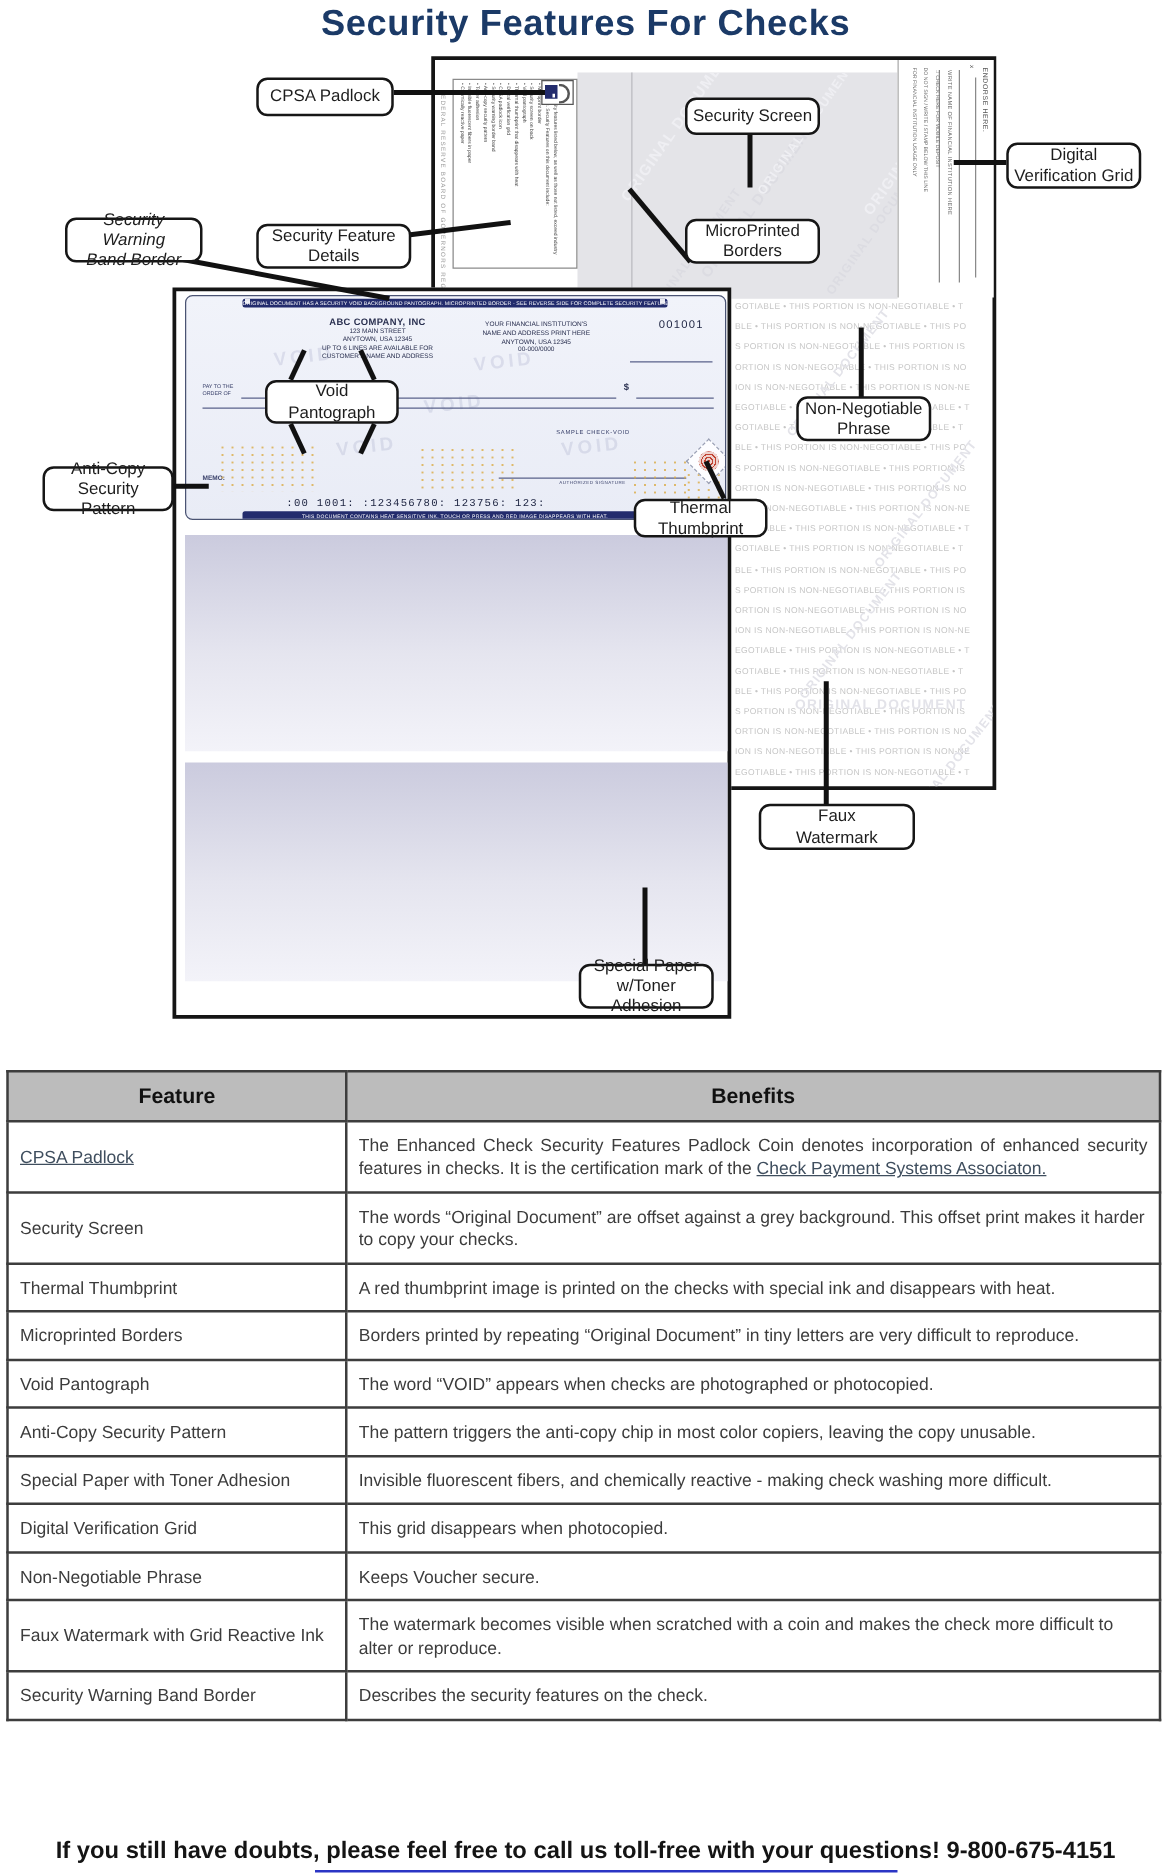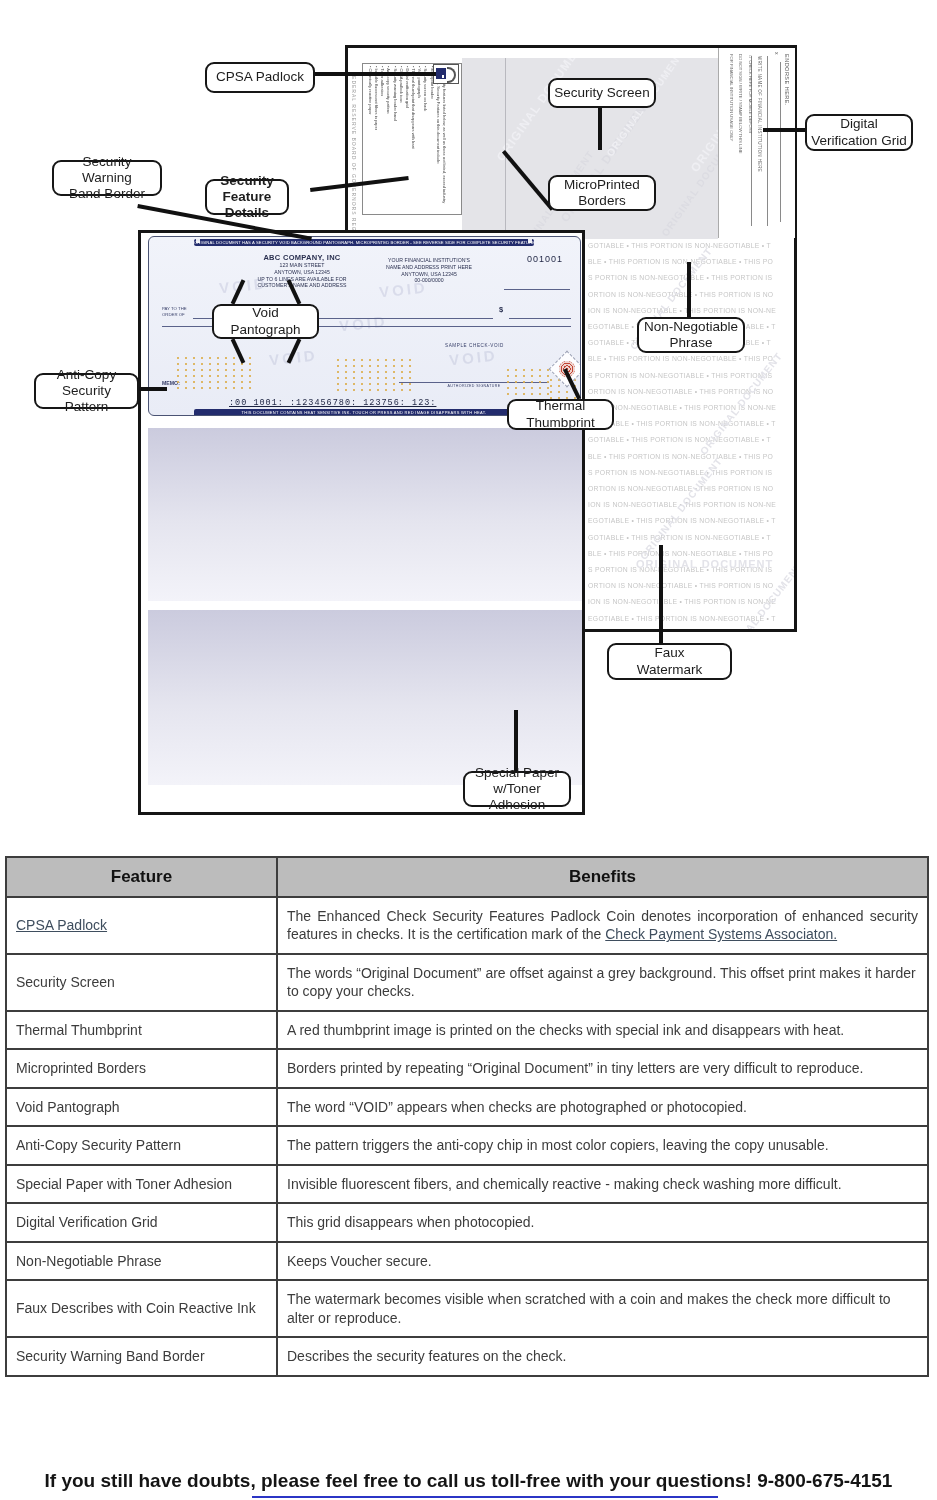--- a/index.html
+++ b/index.html
@@ -68,21 +68,21 @@
   .check-no{position:absolute;left:378px;top:17px;font-size:9px;color:#1e2442;letter-spacing:1px;}
   .hline{position:absolute;border-bottom:1px solid #5a628a;height:0;}
   .payto{position:absolute;left:13px;top:69px;font-size:4.3px;color:#39406a;
     white-space:pre-line;line-height:1.5;}
   .dollar{position:absolute;left:350px;top:68px;font-size:7.5px;color:#2a3050;font-weight:bold;}
   .sample-void{position:absolute;left:296px;top:106px;font-size:4.6px;letter-spacing:.6px;color:#39406a;}
   .sig-caption{position:absolute;left:250px;top:146.5px;width:150px;text-align:center;
     font-size:3.6px;color:#39406a;letter-spacing:.4px;}
   .memo{position:absolute;left:13px;top:143px;font-size:5.2px;color:#39406a;font-weight:bold;}
   .micr{position:absolute;left:80px;top:161px;font-family:"Liberation Mono",monospace;
-    font-size:8.5px;letter-spacing:1px;color:#1c2340;text-decoration:underline;}
+    font-size:8.5px;letter-spacing:1px;color:#1c2340;}
   .specks{position:absolute;background-image:radial-gradient(circle,#dcae4c 0.9px,transparent 1.15px);
     background-size:8px 6px;opacity:.85;}
   .void-ghost{position:absolute;font-size:15px;font-weight:bold;color:rgba(135,142,180,.20);
     letter-spacing:3px;transform:rotate(-6deg);}
   .thumb{position:absolute;left:401px;top:115px;width:34px;height:34px;}
   .thumb-diamond{position:absolute;left:4px;top:4px;width:24px;height:24px;background:#fdfdff;
     border:1px dashed #9aa0b5;transform:rotate(45deg);}
   .thumb-print{position:absolute;left:9px;top:9px;width:16px;height:16px;border-radius:50%;
     background:repeating-radial-gradient(circle at 50% 50%, #c24433 0 1px, #eed2cd 1px 2.6px);}
 
@@ -112,20 +112,21 @@
   .footer-cta{position:absolute;left:0;right:0;top:1470px;text-align:center;
     font-size:19px;font-weight:bold;color:#141414;}
   .footer-underline{position:absolute;left:252px;top:1496px;width:466px;height:2px;
     background:#2b35c5;}
 </style>
 </head>
 <body>
 
 <div id="page">
 
+  <div class="page-title">Security Features For Checks</div>
 
   <div class="back-box">
     <div class="fed-text vtext">FEDERAL RESERVE BOARD OF GOVERNORS REG CC</div>
 
     <div class="gray-screen">
       <span class="wm light" style="left:6px;top:34px;transform:rotate(-55deg);font-size:12px;">ORIGINAL DOCUMENT</span>
       <span class="wm" style="left:70px;top:95px;transform:rotate(-55deg);font-size:12px;">ORIGINAL DOCUMENT</span>
       <span class="wm light" style="left:120px;top:40px;transform:rotate(-55deg);">ORIGINAL DOCUMENT</span>
       <span class="wm" style="left:175px;top:120px;transform:rotate(-55deg);">ORIGINAL DOCUMENT</span>
       <span class="wm light" style="left:200px;top:45px;transform:rotate(-55deg);font-size:12px;">ORIGINAL DOCUMENT</span>
@@ -268,23 +269,23 @@
   <div class="cline" style="left:687px;top:262px;width:4px;height:56px;"></div>
   <div class="cline" style="left:139px;top:387px;width:28px;height:4px;"></div>
   <div class="cline" style="left:563px;top:370px;width:4px;height:33px;transform:rotate(-26deg);transform-origin:left top;"></div>
   <div class="cline" style="left:659px;top:545px;width:4px;height:99px;"></div>
   <div class="cline" style="left:514px;top:710px;width:4px;height:62px;"></div>
 
   <div class="callout" style="left:205px;top:62px;width:110px;height:31px;">CPSA Padlock</div>
   <div class="callout" style="left:548px;top:78px;width:108px;height:30px;">Security Screen</div>
   <div class="callout" style="left:805px;top:114px;width:108px;height:37px;">Digital
 Verification Grid</div>
-  <div class="callout" style="left:52px;top:160px;width:110px;height:36px;">Security Warning
+  <div class="callout" style="left:52px;top:174px;width:110px;height:36px;font-style:italic;">Security Warning
 Band Border</div>
-  <div class="callout" style="left:205px;top:179px;width:84px;height:36px;font-weight:bold;">Security Feature
+  <div class="callout" style="left:205px;top:179px;width:124px;height:36px;">Security Feature
 Details</div>
   <div class="callout" style="left:548px;top:175px;width:108px;height:36px;">MicroPrinted
 Borders</div>
   <div class="callout" style="left:212px;top:304px;width:107px;height:35px;">Void Pantograph</div>
   <div class="callout" style="left:637px;top:317px;width:108px;height:36px;">Non-Negotiable
 Phrase</div>
   <div class="callout" style="left:34px;top:373px;width:105px;height:36px;">Anti-Copy
 Security Pattern</div>
   <div class="callout" style="left:507px;top:399px;width:107px;height:31px;">Thermal
 Thumbprint</div>
@@ -331,21 +332,21 @@
       </tr>
       <tr>
         <td>Digital Verification Grid</td>
         <td>This grid disappears when photocopied.</td>
       </tr>
       <tr>
         <td>Non-Negotiable Phrase</td>
         <td>Keeps Voucher secure.</td>
       </tr>
       <tr>
-        <td>Faux Describes with Coin Reactive Ink</td>
+        <td>Faux Watermark with Grid Reactive Ink</td>
         <td>The watermark becomes visible when scratched with a coin and makes the check more difficult to alter or reproduce.</td>
       </tr>
       <tr>
         <td>Security Warning Band Border</td>
         <td>Describes the security features on the check.</td>
       </tr>
     </tbody>
   </table>
 
   <div class="footer-cta">If you still have doubts, please feel free to call us toll-free with your questions! 9-800-675-4151</div>

